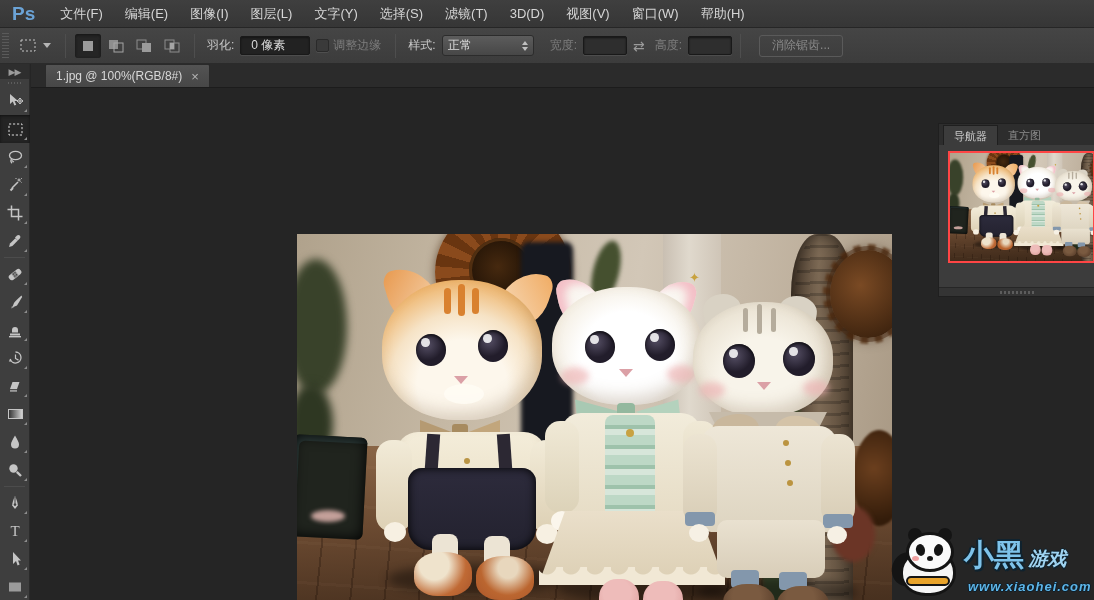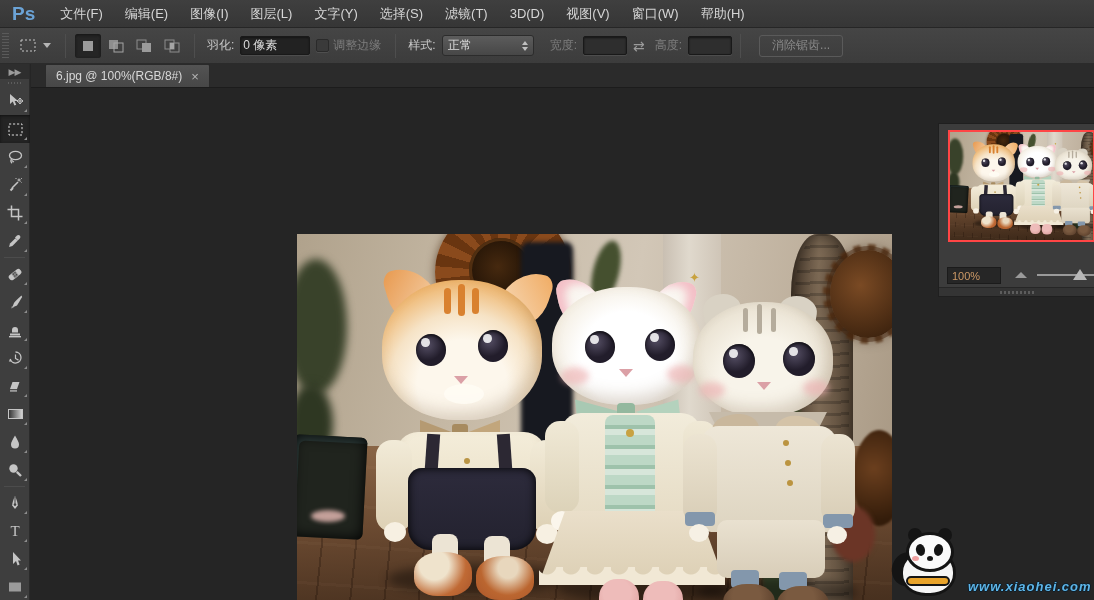--- a/index.html
+++ b/index.html
@@ -24,21 +24,21 @@
   .tool-preset { display:flex; align-items:center; gap:4px; padding:2px 6px; border-radius:3px; }
   .caret-down { width:0; height:0; border-left:4px solid transparent; border-right:4px solid transparent;
     border-top:5px solid #b5b5b5; margin-left:2px; }
   .mode-btn { width:26px; height:24px; display:flex; align-items:center; justify-content:center;
     border-radius:3px; margin:0 1px; }
   .mode-btn.active { background:#252525; box-shadow:inset 0 1px 3px #141414; }
   .opt-label { margin:0 6px 0 4px; white-space:nowrap; }
   .opt-label.disabled { color:#7d7d7d; }
   .opt-input { width:70px; height:19px; background:#222; border:1px solid #191919;
     box-shadow:inset 0 1px 2px #151515, 0 1px 0 #4d4d4d; color:#dadada; font-size:12px;
-    padding:0 2px; border-radius:2px; }
+    padding:0 10px; border-radius:2px; }
   .opt-input.small { width:44px; }
   .opt-input:disabled { color:#6f6f6f; background:#2e2e2e; }
   .checkbox { width:13px; height:13px; background:#3a3a3a; border:1px solid #2a2a2a;
     box-shadow:0 1px 0 #4f4f4f; border-radius:2px; margin-left:6px; }
   .dropdown { display:flex; align-items:center; justify-content:space-between; width:92px; height:21px;
     background:linear-gradient(#5c5c5c,#474747); border:1px solid #2c2c2c; border-radius:3px;
     padding:0 5px; color:#dcdcdc; }
   .stepper { display:flex; flex-direction:column; gap:2px; }
   .stepper i { width:0; height:0; border-left:3.5px solid transparent; border-right:3.5px solid transparent; }
   .stepper .up { border-bottom:4px solid #c0c0c0; }
@@ -330,21 +330,21 @@
   </div>
   <div class="tool" title="矩形工具">
     <svg width="16" height="14">
       <rect x="2" y="2.5" width="12" height="9" fill="#9b9b9b"></rect>
     </svg>
   </div>
 </div>
 
 <div class="tabbar">
   <div class="doc-tab">
-    <span>6.jpg @ 100%(RGB/8#)</span>
+    <span>1.jpg @ 100%(RGB/8#)</span>
     <span class="tab-close">×</span>
   </div>
 </div>
 
 <div class="workspace">
   <div class="photo" id="photo-art">
 
     <div class="abs floor"></div>
     <div class="abs floor-planks"></div>
     <div class="abs foliage1"></div>
@@ -463,20 +463,24 @@
       <div class="abs" style="left:30px;top:226px;width:108px;height:58px;border-radius:10px;background:linear-gradient(#e9e1d0,#d8cdb8)"></div>
       <div class="abs" style="left:44px;top:276px;width:28px;height:18px;background:#8397ac;border-radius:4px"></div>
       <div class="abs" style="left:92px;top:278px;width:28px;height:18px;background:#8397ac;border-radius:4px"></div>
       <div class="abs" style="left:36px;top:290px;width:52px;height:40px;border-radius:45%;background:radial-gradient(circle at 45% 32%, #7a5a40 35%, #4f3524)"></div>
       <div class="abs" style="left:90px;top:292px;width:52px;height:40px;border-radius:45%;background:radial-gradient(circle at 45% 32%, #7a5a40 35%, #4f3524)"></div>
     </div>
   </div>
 </div>
 
 <div class="abs" style="left:938px;top:123px;width:156px;height:174px;background:#3c3c3c;border:1px solid #1f1f1f;border-right:none;z-index:50">
+  <div style="height:21px;background:#2d2d2d;display:flex;align-items:flex-end">
+    <span style="height:20px;padding:0 10px;background:#3c3c3c;color:#cfcfcf;font-size:11px;line-height:20px;border:1px solid #1f1f1f;border-bottom:none;margin-left:4px">导航器</span>
+    <span style="height:20px;padding:0 10px;color:#8f8f8f;font-size:11px;line-height:20px">直方图</span>
+  </div>
   <div style="position:relative;height:120px;padding:6px 0 0 9px">
     <div id="nav-thumb" style="position:relative;width:147px;height:112px;overflow:hidden;border:2px solid #ff4545;background:#888">
         <div class="photo" style="left: 0px; top: 0px; transform: scale(0.265); transform-origin: 0px 0px;">
 
     <div class="abs floor"></div>
     <div class="abs floor-planks"></div>
     <div class="abs foliage1"></div>
     <div class="abs foliage2"></div>
     <div class="abs crate"></div>
     <div class="abs petals"></div>
@@ -591,40 +595,36 @@
 
       <div class="abs" style="left:30px;top:226px;width:108px;height:58px;border-radius:10px;background:linear-gradient(#e9e1d0,#d8cdb8)"></div>
       <div class="abs" style="left:44px;top:276px;width:28px;height:18px;background:#8397ac;border-radius:4px"></div>
       <div class="abs" style="left:92px;top:278px;width:28px;height:18px;background:#8397ac;border-radius:4px"></div>
       <div class="abs" style="left:36px;top:290px;width:52px;height:40px;border-radius:45%;background:radial-gradient(circle at 45% 32%, #7a5a40 35%, #4f3524)"></div>
       <div class="abs" style="left:90px;top:292px;width:52px;height:40px;border-radius:45%;background:radial-gradient(circle at 45% 32%, #7a5a40 35%, #4f3524)"></div>
     </div>
   </div>
       </div>
   </div>
-  <div style="position:absolute;left:0;bottom:10px;width:100%;height:22px;display:flex;align-items:center">
-    <span style="margin-left:8px;width:54px;height:17px;background:#262626;border:1px solid #1b1b1b;color:#cc9966;font-size:11px;line-height:16px;padding-left:4px">100%</span>
-    <span style="margin-left:14px;width:0;height:0;border-left:6px solid transparent;border-right:6px solid transparent;border-bottom:6px solid #9a9a9a"></span>
-    <div style="position:relative;margin-left:10px;width:58px;height:14px">
-      <div style="position:absolute;left:0;top:6px;width:100%;height:2px;background:#9a9a9a"></div>
-      <div style="position:absolute;left:36px;top:1px;width:0;height:0;border-left:7px solid transparent;border-right:7px solid transparent;border-bottom:11px solid #b8b8b8"></div>
-    </div>
-  </div>
   <div style="position:absolute;left:0;bottom:0;width:100%;height:9px;background:#343434;border-top:1px solid #262626;display:flex;align-items:center;justify-content:center">
     <div style="width:34px;height:3px;background:repeating-linear-gradient(90deg,#5c5c5c 0 2px, transparent 2px 4px)"></div>
   </div>
 </div>
 
 <div class="abs" style="right:4px;bottom:2px;width:200px;height:66px;z-index:60">
   <div style="position:absolute;left:0;bottom:0;width:72px;height:66px">
     <div style="position:absolute;left:2px;top:20px;width:30px;height:34px;background:#141414;border-radius:50%;transform:rotate(18deg)"></div>
     <div style="position:absolute;left:10px;top:16px;width:56px;height:48px;background:#f5f5f5;border:3px solid #141414;border-radius:50% 50% 46% 46%"></div>
     <div style="position:absolute;left:16px;top:44px;width:44px;height:10px;background:#e8a32a;border:2px solid #141414;border-radius:5px"></div>
     <div style="position:absolute;left:18px;top:-4px;width:14px;height:14px;background:#141414;border-radius:50%"></div>
     <div style="position:absolute;left:48px;top:-4px;width:14px;height:14px;background:#141414;border-radius:50%"></div>
     <div style="position:absolute;left:16px;top:0;width:48px;height:40px;background:#fafafa;border:3px solid #141414;border-radius:50%"></div>
     <div style="position:absolute;left:26px;top:12px;width:9px;height:12px;background:#141414;border-radius:50%;transform:rotate(-12deg)"></div>
     <div style="position:absolute;left:44px;top:12px;width:9px;height:12px;background:#141414;border-radius:50%;transform:rotate(12deg)"></div>
     <div style="position:absolute;left:37px;top:24px;width:6px;height:5px;background:#141414;border-radius:50%"></div>
     <div style="position:absolute;left:22px;top:24px;width:7px;height:5px;background:#f0a0a0;border-radius:50%"></div>
   </div>
+  <div style="position:absolute;left:74px;bottom:22px;white-space:nowrap">
+    <span style="font-size:30px;font-weight:bold;color:#7ec3ea;text-shadow:-2px 0 #10232f,2px 0 #10232f,0 -2px #10232f,0 2px #10232f,2px 2px #10232f">小黑</span>
+    <span style="font-size:19px;font-weight:bold;color:#9fd4f2;font-style:italic;text-shadow:-1px 0 #10232f,1px 0 #10232f,0 -1px #10232f,0 2px #10232f">游戏</span>
+  </div>
   <div style="position:absolute;left:78px;bottom:4px;font-size:13px;font-weight:bold;font-style:italic;letter-spacing:1px;color:#5db5e8;text-shadow:-1px 0 #0d1e2a,1px 0 #0d1e2a,0 -1px #0d1e2a,0 1px #0d1e2a">www.xiaohei.com</div>
 </div>
 
 </body></html>

